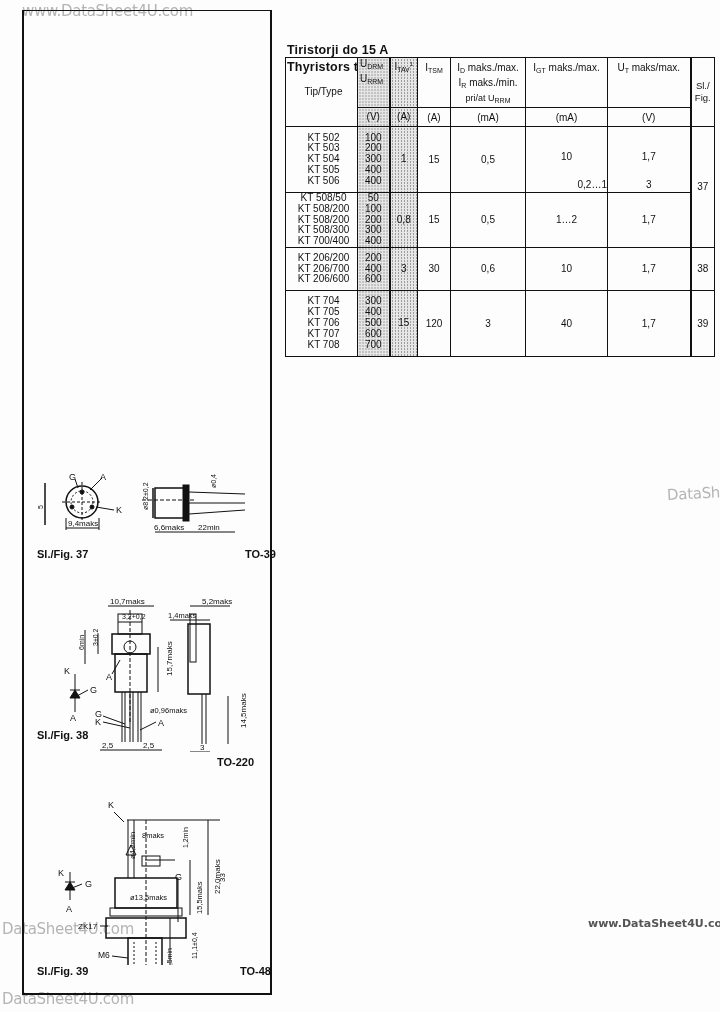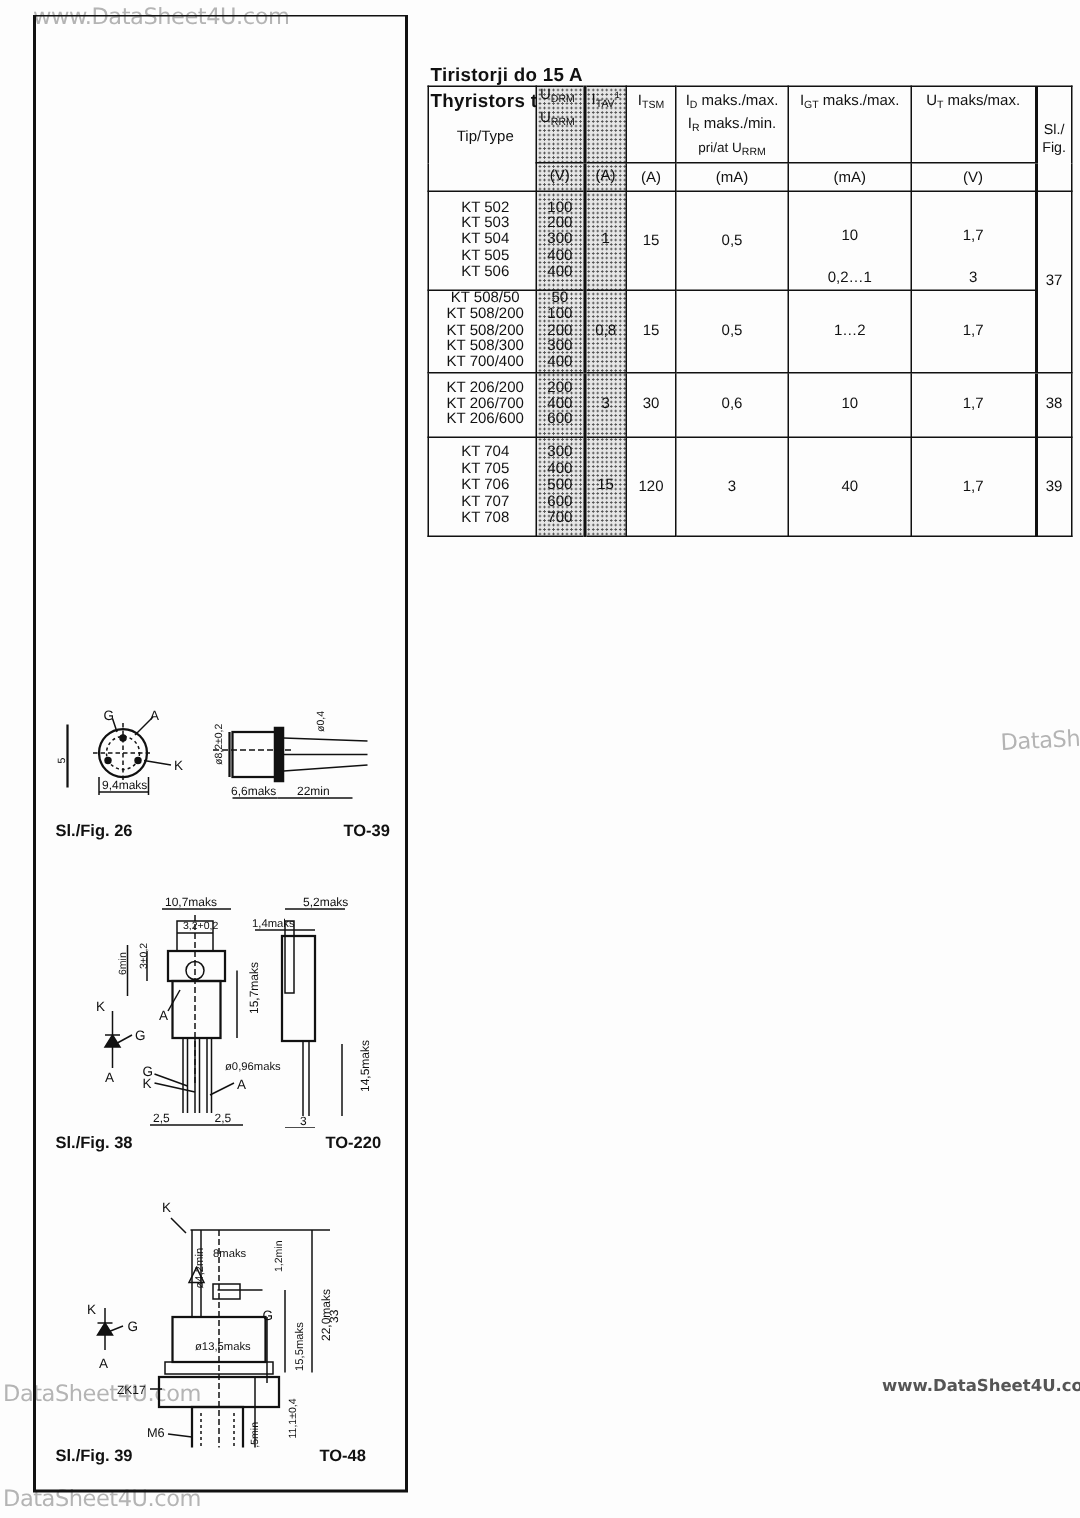--- a/index.html
+++ b/index.html
@@ -83,21 +83,21 @@
           <div>200</div>
           <div>300</div>
           <div>400</div>
           <div>400</div>
     </td>
     <td class="hatch stack">1</td>
     <td>15</td>
     <td>0,5</td>
     <td style="position:relative;">
       <div style="position:absolute;left:0;right:0;top:24px;">10</div>
-      <div style="position:absolute;left:0;right:0;top:52px;">0,2…1</div>
+      <div style="position:absolute;left:0;right:0;top:52px;text-align:right;">0,2…1</div>
     </td>
     <td class="thick-r" style="position:relative;">
       <div style="position:absolute;left:0;right:0;top:24px;">1,7</div>
       <div style="position:absolute;left:0;right:0;top:52px;">3</div>
     </td>
     <td rowspan="2">37</td>
   </tr>
 
   <tr style="height:50px;">
     <td class="types">
@@ -194,22 +194,22 @@
     <line x1="159" y1="44" x2="215" y2="40"></line>
   <line x1="112" y1="30" x2="165" y2="30" stroke-dasharray="4 2"></line>
   <line x1="123" y1="18" x2="123" y2="48" stroke-width="1.5"></line>
   <line x1="125" y1="62" x2="155" y2="62"></line>
     <line x1="155" y1="62" x2="205" y2="62"></line>
   <text x="110" y="40" font-size="7" fill="#111" stroke="none" transform="rotate(-90 114 36)">ø8,2±0,2</text>
   <text x="178" y="18" font-size="7" fill="#111" stroke="none" transform="rotate(-90 182 14)">ø0,4</text>
   <text x="124" y="60" font-size="8" fill="#111" stroke="none">6,6maks</text>
   <text x="168" y="60" font-size="8" fill="#111" stroke="none">22min</text>
 </svg>
-<div class="fig-label" style="left:37px;top:548px;">Sl./Fig. 26</div>
-<div class="fig-label" style="left:229px;top:548px;font-weight:bold;">TO-39</div>
+<div class="fig-label" style="left:37px;top:548px;">Sl./Fig. 37</div>
+<div class="fig-label" style="left:245px;top:548px;font-weight:bold;">TO-39</div>
 
 <svg class="fig" style="left:30px;top:592px;" width="235" height="160" stroke="#111" fill="none" stroke-width="1">
   <rect x="82" y="42" width="38" height="20" stroke-width="1.5"></rect>
   <rect x="85" y="62" width="32" height="38" stroke-width="1.5"></rect>
   <rect x="88" y="22" width="24" height="20"></rect>
   <circle cx="100" cy="55" r="6"></circle>
   <line x1="100" y1="18" x2="100" y2="130" stroke-dasharray="4 2"></line>
   <line x1="92" y1="100" x2="92" y2="150"></line>
     <line x1="95" y1="100" x2="95" y2="150"></line>
   <line x1="100" y1="100" x2="100" y2="150"></line>
@@ -253,21 +253,21 @@
     <line x1="176" y1="102" x2="176" y2="152"></line>
   <line x1="160" y1="14" x2="200" y2="14"></line>
     <line x1="140" y1="28" x2="180" y2="28"></line>
   <line x1="198" y1="104" x2="198" y2="152"></line>
   <line x1="160" y1="160" x2="180" y2="160"></line>
   <text x="172" y="12" font-size="8" fill="#111" stroke="none">5,2maks</text>
   <text x="138" y="26" font-size="7.5" fill="#111" stroke="none">1,4maks</text>
   <text x="194" y="150" font-size="8" fill="#111" stroke="none" transform="rotate(-90 198 132)">14,5maks</text>
   <text x="170" y="158" font-size="8" fill="#111" stroke="none">3</text>
 </svg>
-<div class="fig-label" style="left:37px;top:756px;">Sl./Fig. 38</div>
+<div class="fig-label" style="left:37px;top:729px;">Sl./Fig. 38</div>
 <div class="fig-label" style="left:217px;top:756px;">TO-220</div>
 
 <svg class="fig" style="left:30px;top:800px;" width="235" height="165" stroke="#111" fill="none" stroke-width="1">
   <rect x="85" y="78" width="62" height="30" stroke-width="1.5"></rect>
   <rect x="80" y="108" width="72" height="8"></rect>
   <rect x="76" y="118" width="80" height="20" stroke-width="1.5"></rect>
   <rect x="98" y="138" width="34" height="42" stroke-width="1.5"></rect>
   <line x1="104" y1="142" x2="104" y2="176" stroke-dasharray="2 2"></line>
     <line x1="126" y1="142" x2="126" y2="176" stroke-dasharray="2 2"></line>
   <line x1="98" y1="20" x2="98" y2="78"></line>
@@ -302,13 +302,13 @@
 
   <line x1="40" y1="72" x2="40" y2="100"></line>
   <polygon points="35,90 45,90 40,82" fill="#111"></polygon>
   <line x1="35" y1="82" x2="45" y2="82"></line>
   <line x1="42" y1="88" x2="52" y2="84"></line>
   <text x="28" y="76" font-size="9" fill="#111" stroke="none">K</text>
   <text x="55" y="87" font-size="9" fill="#111" stroke="none">G</text>
   <text x="36" y="112" font-size="9" fill="#111" stroke="none">A</text>
 </svg>
 <div class="fig-label" style="left:37px;top:965px;">Sl./Fig. 39</div>
-<div class="fig-label" style="left:213px;top:965px;">TO-48</div>
+<div class="fig-label" style="left:240px;top:965px;">TO-48</div>
 
 </body></html>

